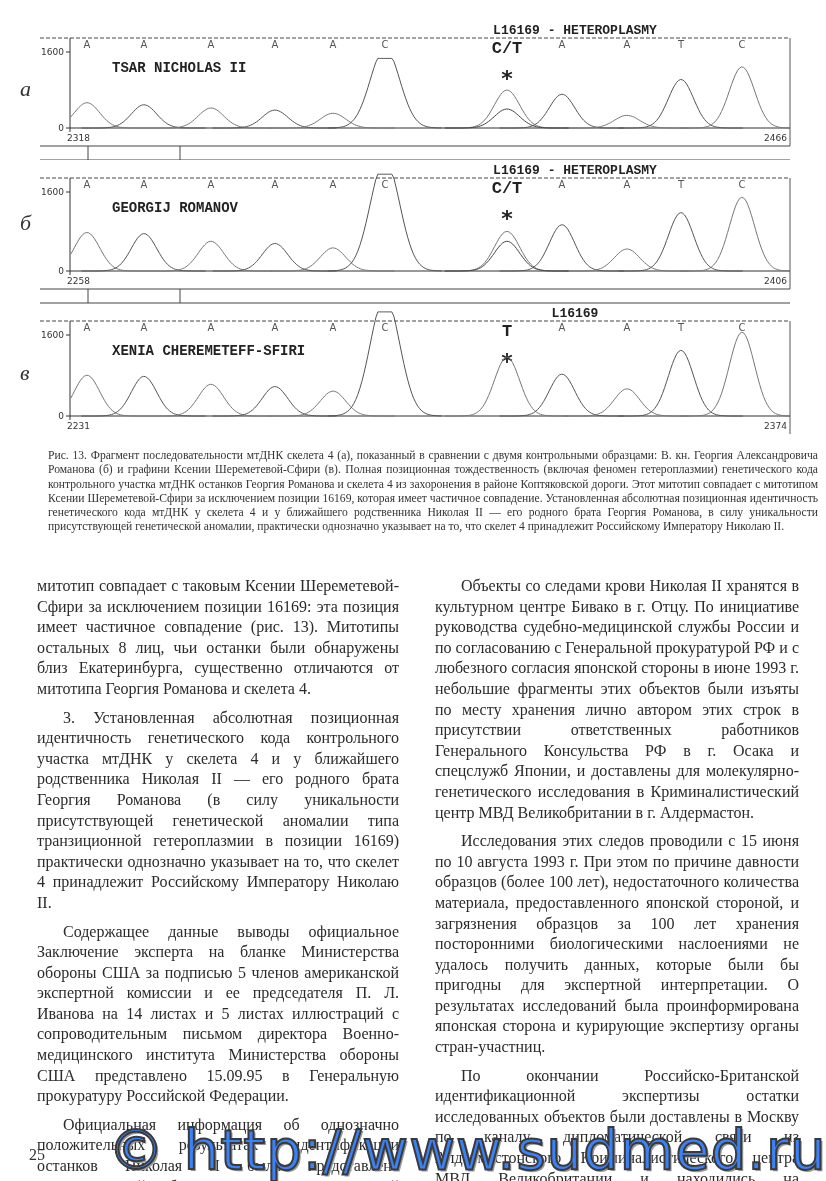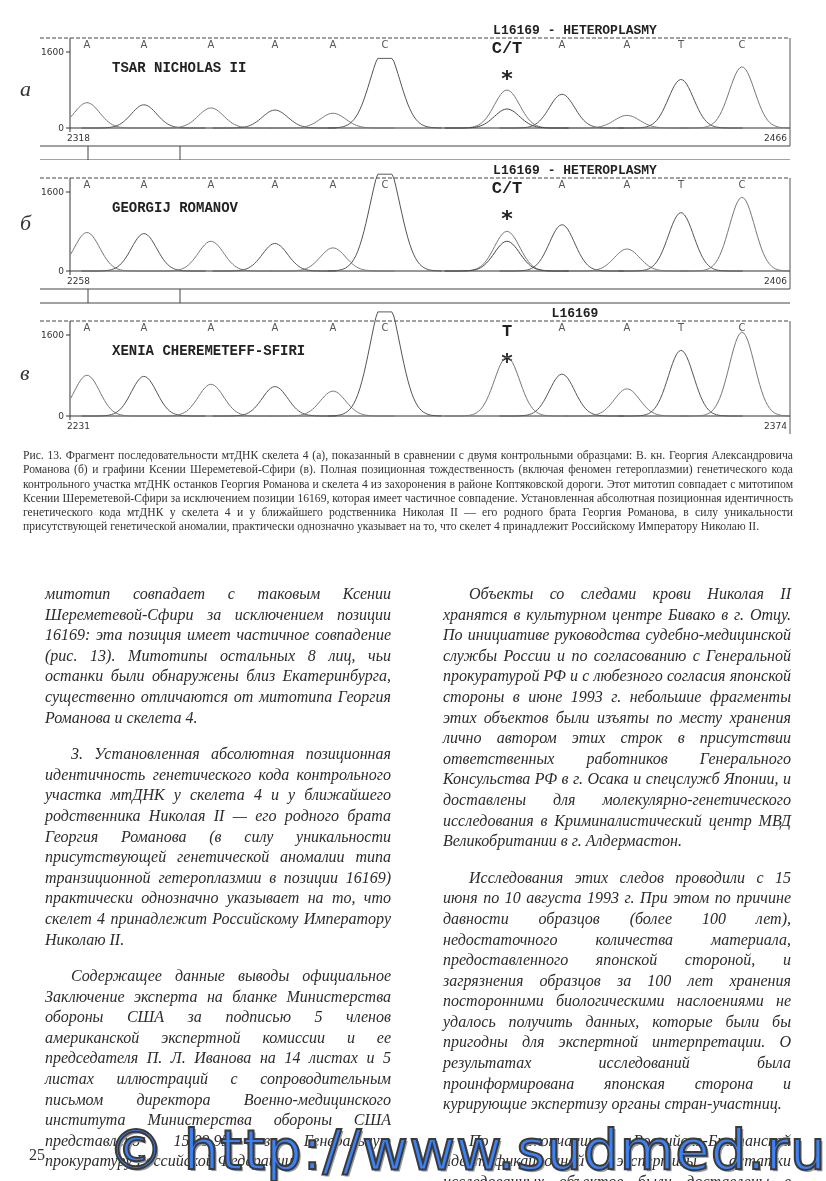--- a/index.html
+++ b/index.html
@@ -2,24 +2,24 @@
 <html><head>
 <meta charset="utf-8">
 <style>
   html, body { margin: 0; padding: 0; }
   body { width: 826px; height: 1181px; background: #ffffff; position: relative; overflow: hidden;
          font-family: "Liberation Serif", "DejaVu Serif", serif; color: #2a2a2a; }
   .figure { position: absolute; left: 0; top: 0; width: 826px; height: 440px; }
   .panel { position: absolute; left: 0; width: 826px; }
   .panel-letter { position: absolute; left: 20px; font-style: italic; font-size: 22px; color: #333; font-family: "Liberation Serif", serif; }
   .chromo-svg { position: absolute; left: 0; top: 0; }
-  .caption { position: absolute; left: 23px; top: 449px; width: 770px; font-size: 11.6px; line-height: 14.3px;
+  .caption { position: absolute; left: 48px; top: 449px; width: 770px; font-size: 11.6px; line-height: 14.3px;
              text-align: justify; color: #333; }
   .col { position: absolute; font-size: 16px; line-height: 20.6px; text-align: justify; color: #2b2b2b; }
-  .col p { margin: 16px; text-indent: 0; font-style: italic; }
+  .col p { margin: 8px; text-indent: 0; }
   .col p.ind { text-indent: 26px; }
   .col-left { left: 29px; top: 568px; width: 378px; }
   .col-right { left: 427px; top: 568px; width: 380px; }
   .section-heading { font-weight: bold; font-size: 15.5px; text-align: center; margin-bottom: 15px !important; }
   .page-number { position: absolute; left: 29px; top: 1146px; font-size: 16px; color: #333; }
   .watermark { position: absolute; left: 108px; top: 1120px; font-family: "DejaVu Sans", sans-serif; font-size: 56px;
                letter-spacing: 1px; color: #3b82f6; -webkit-text-stroke: 2px #3a3a3a; white-space: nowrap; line-height: 60px;
                text-shadow: 2px 2px 0 #9a9a9a; }
 </style>
 </head>

